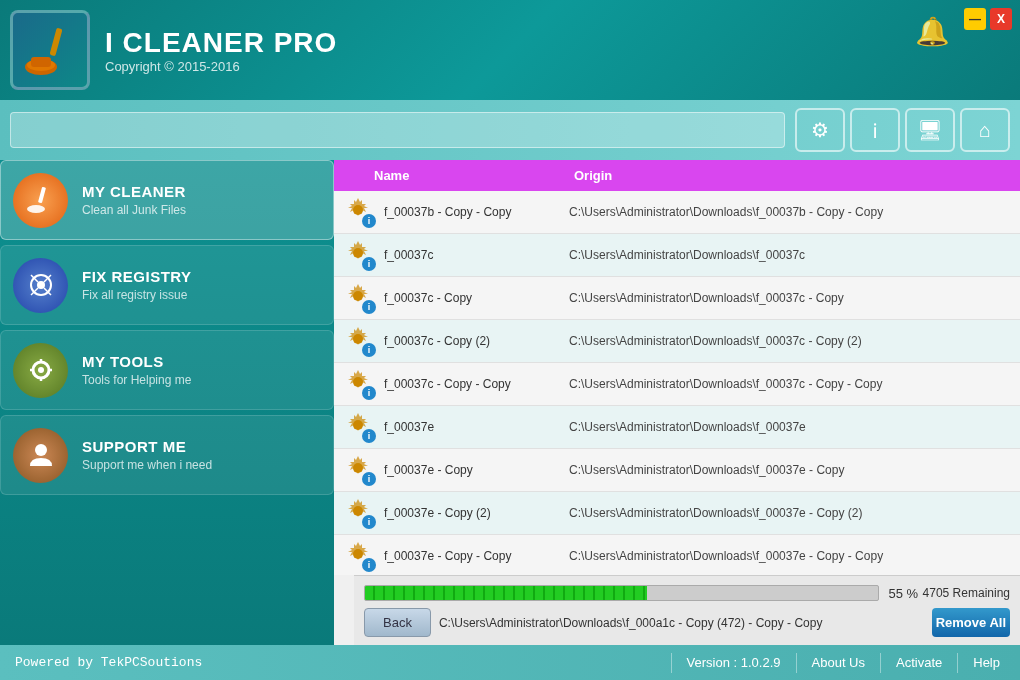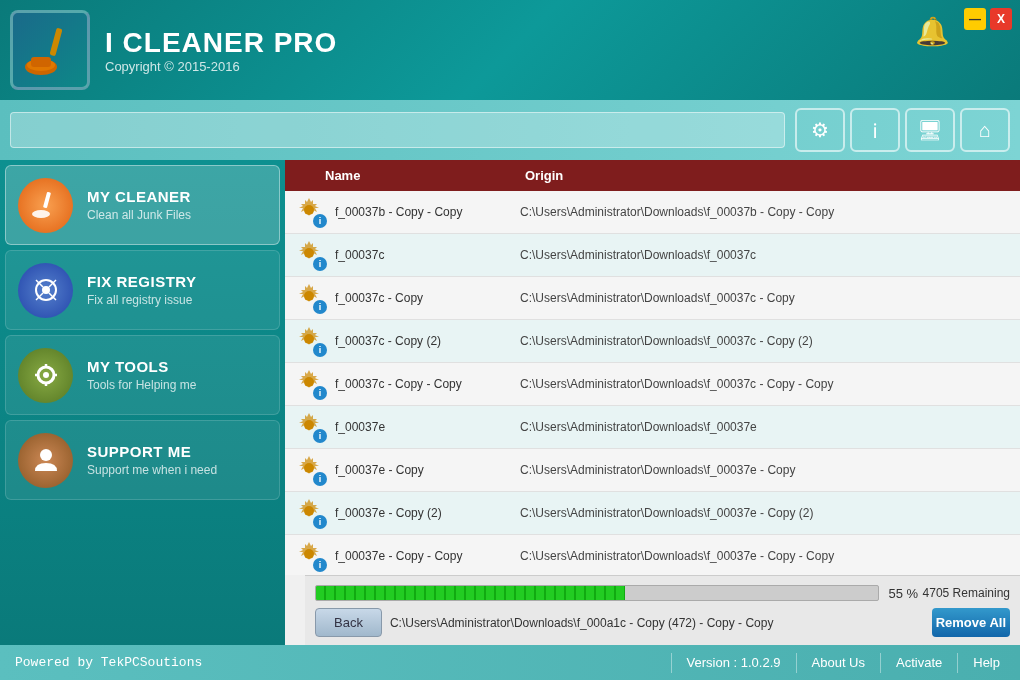--- a/index.html
+++ b/index.html
@@ -105,24 +105,23 @@
     }
 
     
     .main-content {
       display: flex;
       height: calc(680px - 100px - 60px - 35px);
     }
 
     
     .sidebar {
-      width: 285px;
+      width: 334px;
       background: linear-gradient(180deg, #0d9090 0%, #0a7a7a 100%);
       flex-shrink: 0;
-      padding: 5px;
       display: flex;
       flex-direction: column;
       gap: 5px;
     }
     .sidebar-item {
       display: flex;
       align-items: center;
       padding: 10px 12px;
       border-radius: 6px;
       cursor: pointer;
@@ -161,21 +160,21 @@
     
     .file-panel {
       flex: 1;
       background: #f0f0f0;
       display: flex;
       flex-direction: column;
       overflow: hidden;
     }
     .file-table-header {
       display: flex;
-      background: #7f1d1d;
+      background: #d946ef;
       padding: 8px 40px;
       font-size: 13px;
       font-weight: bold;
       color: #ffffff;
     }
     .col-name { width: 200px; }
     .col-origin { flex: 1; }
 
     .file-list {
       flex: 1;

